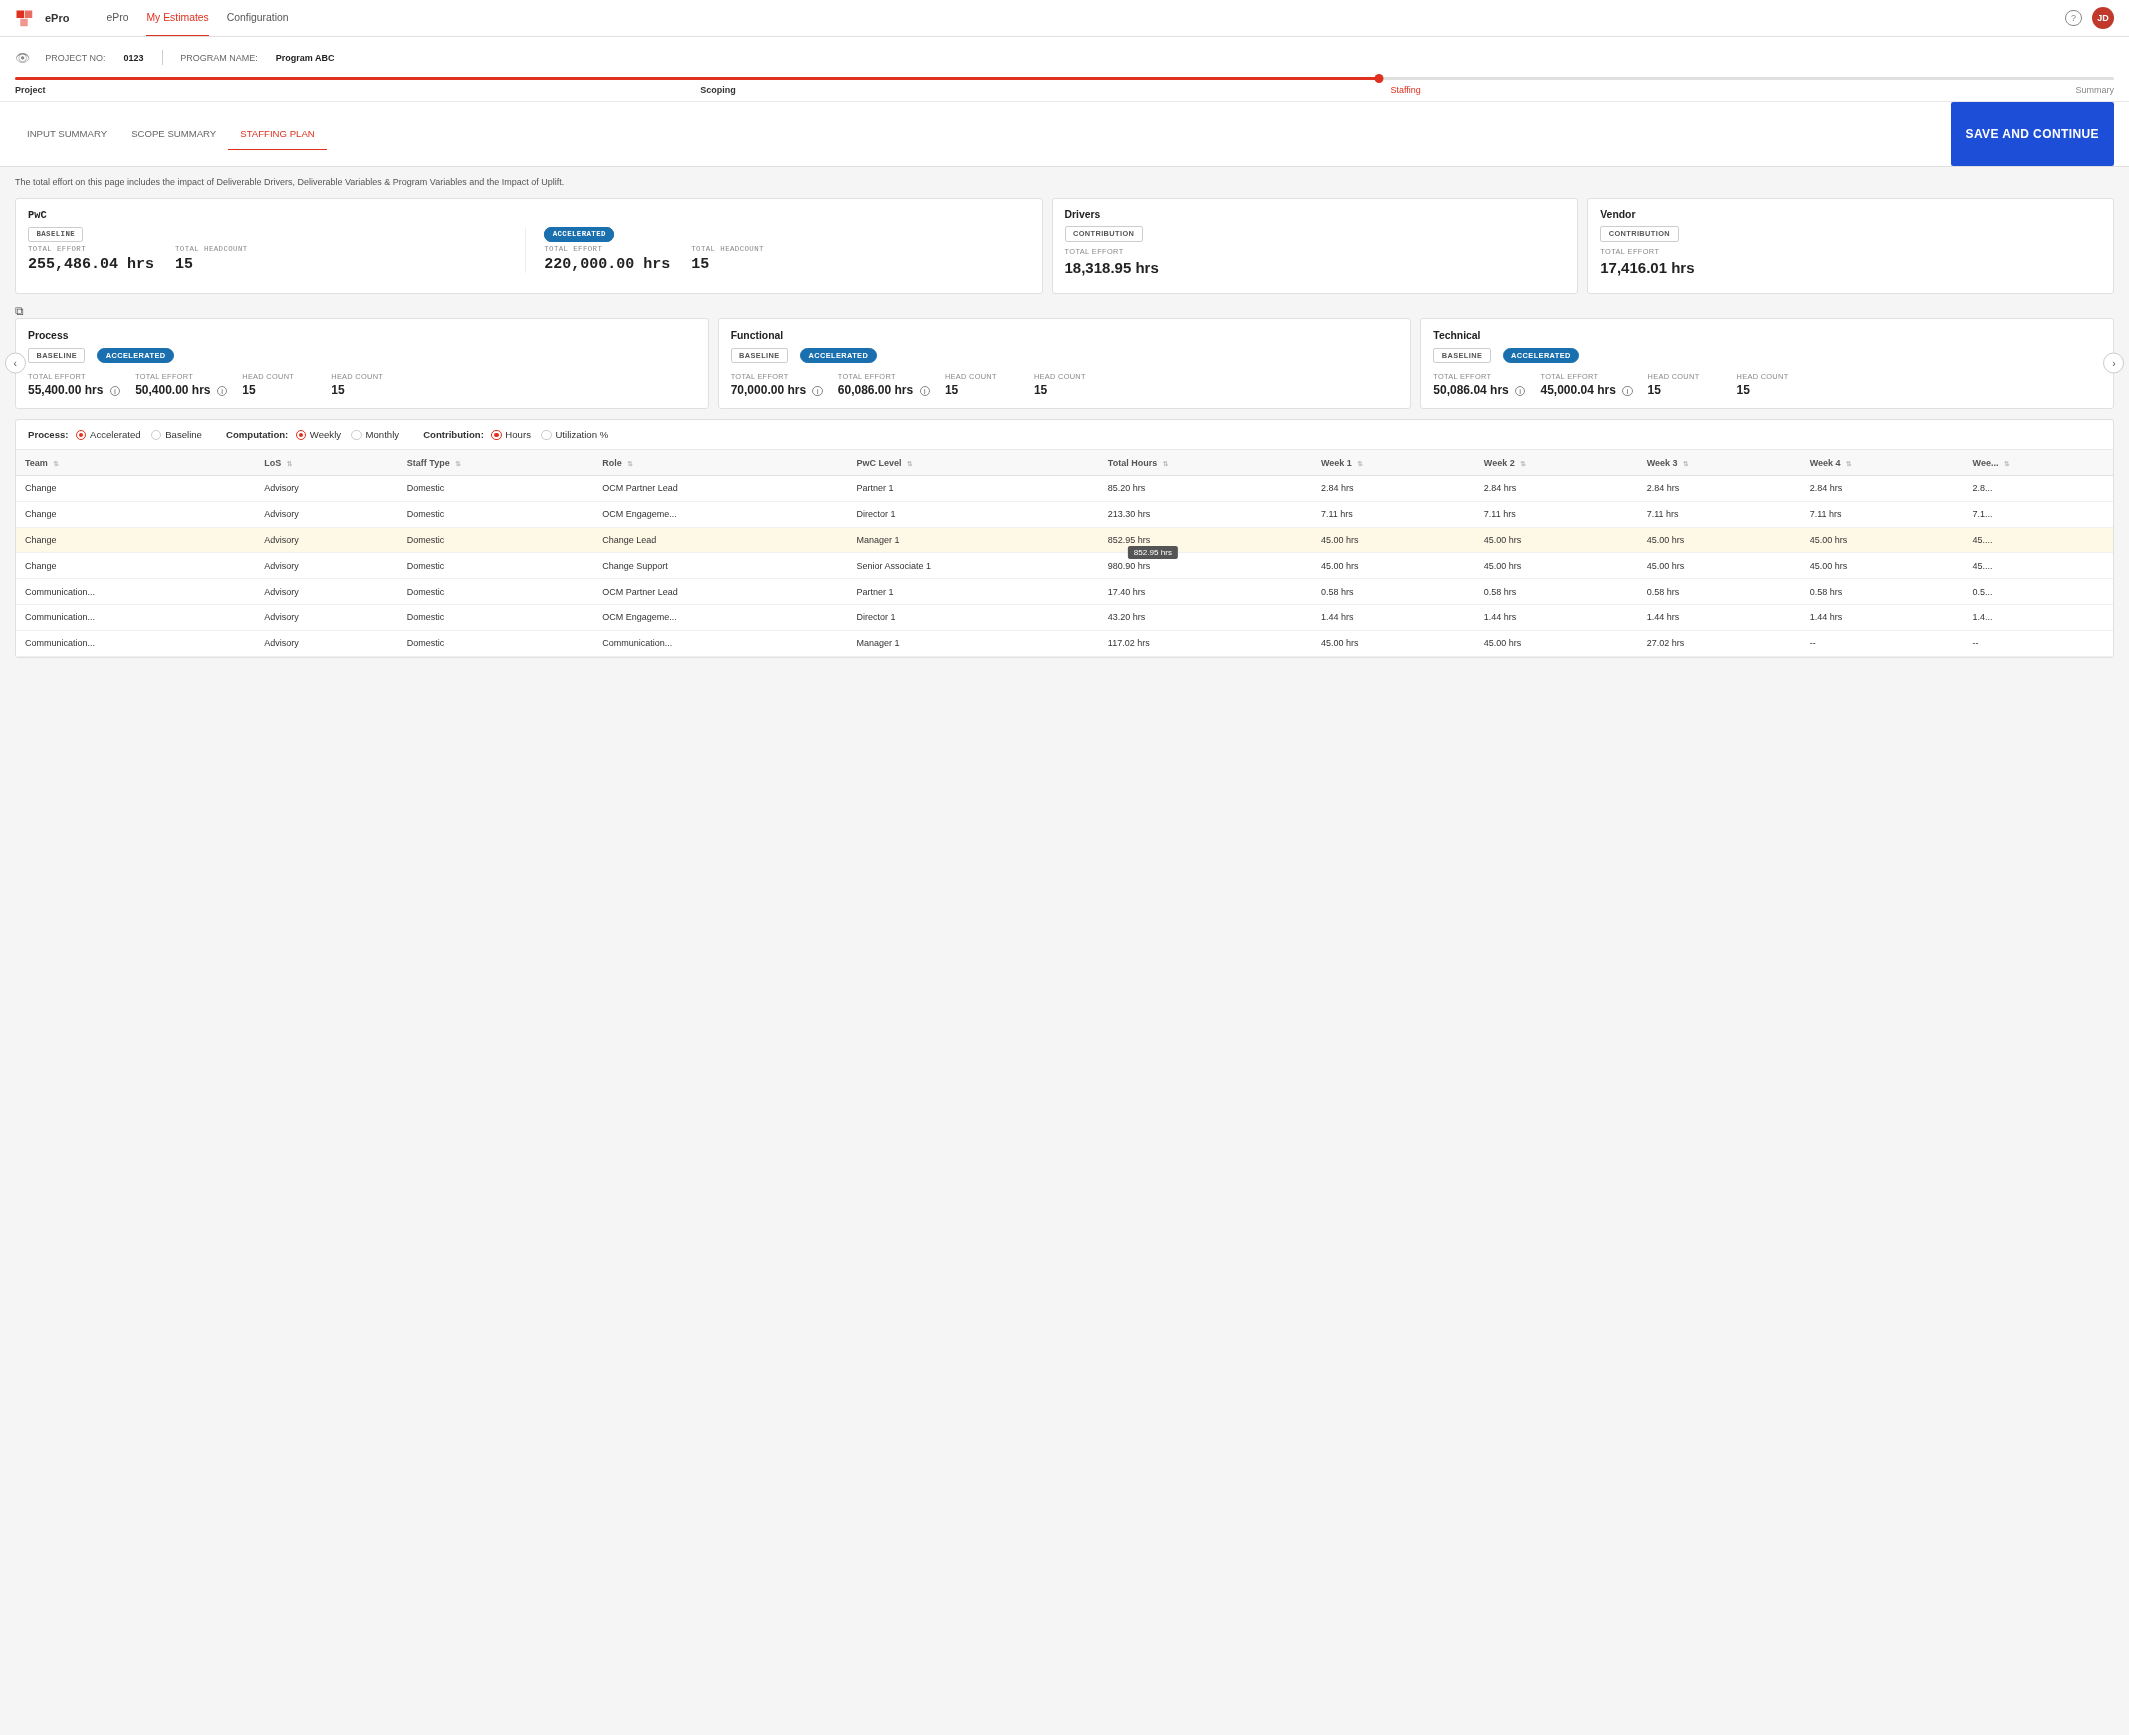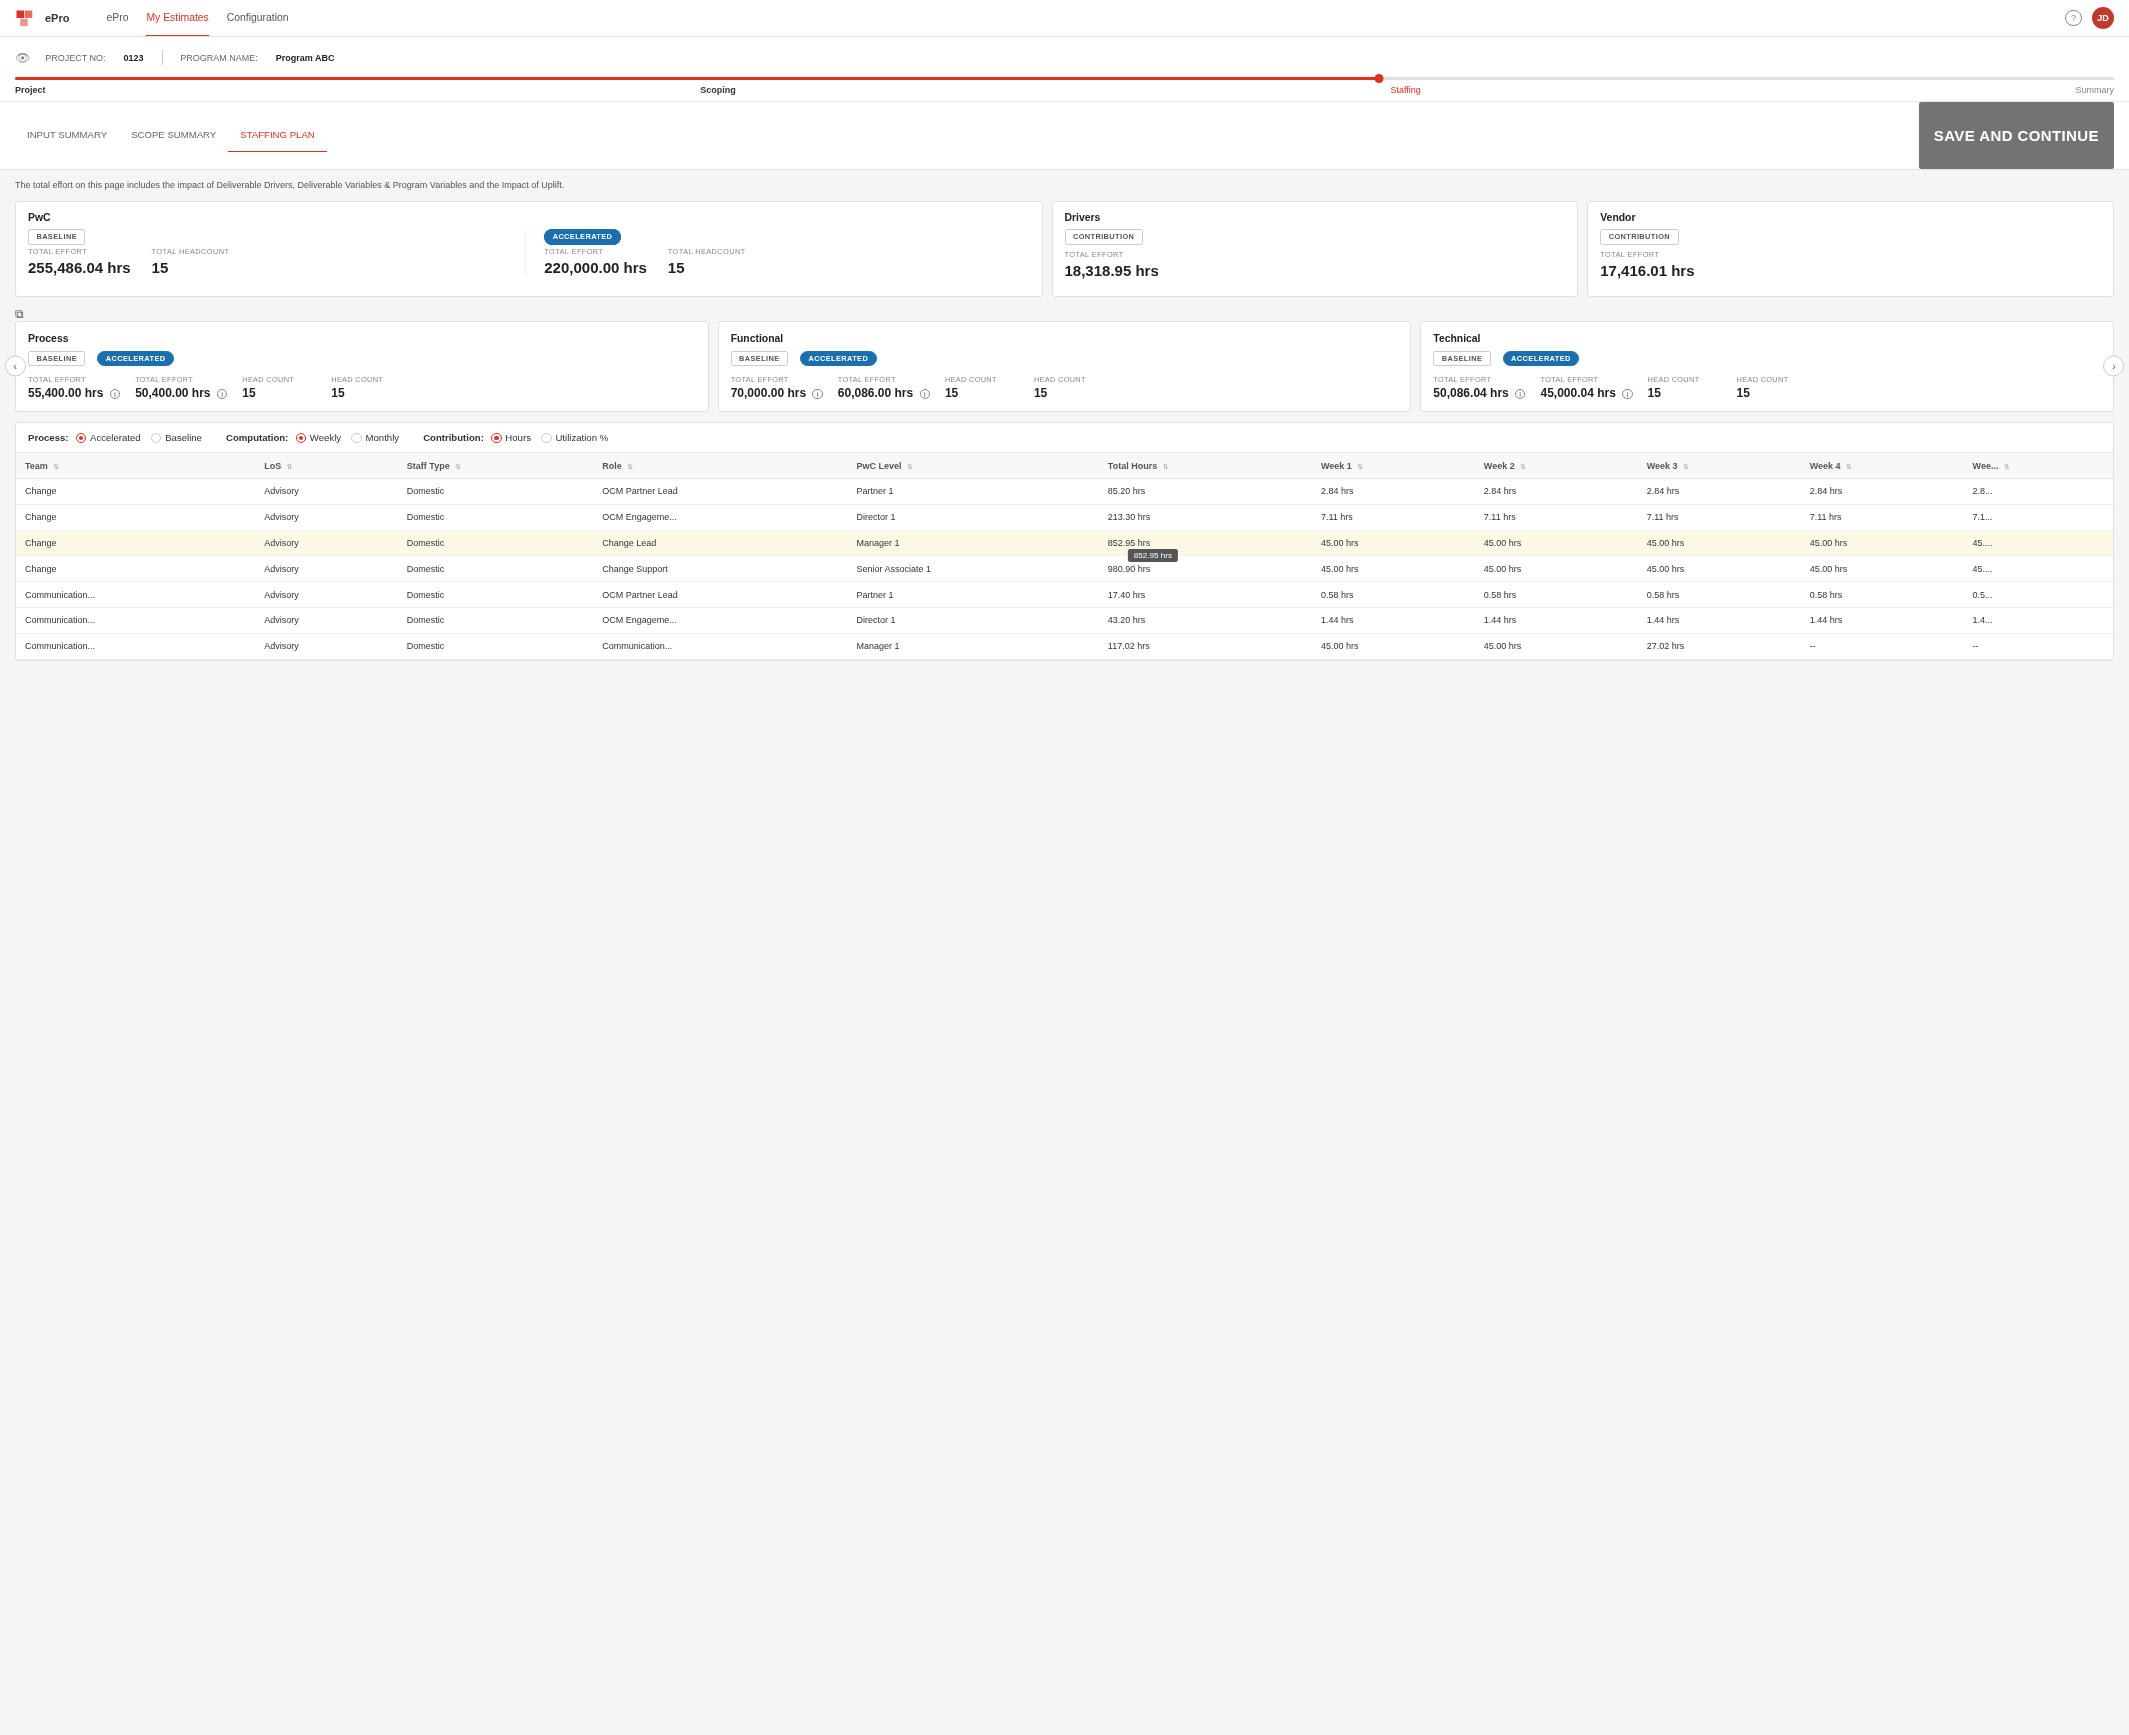--- a/index.html
+++ b/index.html
@@ -33,31 +33,31 @@
     .progress-dot { width: 9px; height: 9px; border-radius: 50%; background: #e0301e; position: absolute; top: -3px; left: 65%; transform: translateX(-50%); }
     .progress-steps { display: flex; justify-content: space-between; margin-top: 4.4px; padding-bottom: 6px; }
     .step-label { font-size: 9px; color: #888; font-weight: 500; }
     .step-label.active { color: #e0301e; }
     .step-label.done { color: #333; font-weight: 600; }
 
     
     .tab-bar { background: #fff; padding: 0 15px; display: flex; align-items: center; border-bottom: 0.7px solid #e0e0e0; }
     .tab { padding: 10.4px 12px; font-size: 9.6px; color: #666; cursor: pointer; border-bottom: 1.5px solid transparent; text-align: right; }
     .tab.active { color: #e0301e; border-bottom: 1.5px solid #e0301e; font-weight: 400; }
-    .save-btn { margin-left: auto; background: #737373; color: #fff; border: none; padding: 25px 15px; font-size: 15px; font-weight: 600; border-radius: 2.2px; cursor: pointer; letter-spacing: 0.4px; }
+    .save-btn { margin-left: auto; background: #1d4ed8; color: #fff; border: none; padding: 25px 15px; font-size: 12px; font-weight: 600; border-radius: 2.2px; cursor: pointer; letter-spacing: 0.4px; }
 
     
     .main-content { padding: 10.4px 15px; }
 
     .info-text { font-size: 9px; color: #555; margin-bottom: 10.4px; }
 
     
     .cards-row { display: flex; gap: 9px; margin-bottom: 10.4px; }
     .card { background: #fff; border: 0.7px solid #e0e0e0; border-radius: 3px; padding: 10.4px 12px; flex: 1; }
-    .card.pwc { flex: 2; }
+    .card.pwc { flex: 2; font-family: Liberation Mono, monospace; }
     .card-title { font-size: 10.4px; font-weight: 700; color: #222; margin-bottom: 7.4px; }
     .card-badges { display: flex; gap: 12px; margin-bottom: 9px; align-items: center; }
     .badge { font-size: 7.4px; font-weight: 700; padding: 2.2px 7.4px; border-radius: 2.2px; letter-spacing: 0.4px; border: 0.7px solid #ccc; color: #555; background: #fff; }
     .badge.blue { background: #1a6faf; color: #fff; border-color: #1a6faf; border-radius: 9px; }
     .card-metrics { display: flex; gap: 21px; }
     .metric { }
     .metric-label { font-size: 7.4px; color: #888; text-transform: uppercase; letter-spacing: 0.4px; margin-bottom: 3px; }
     .metric-value { font-size: 15px; font-weight: 700; color: #222; }
 
     

